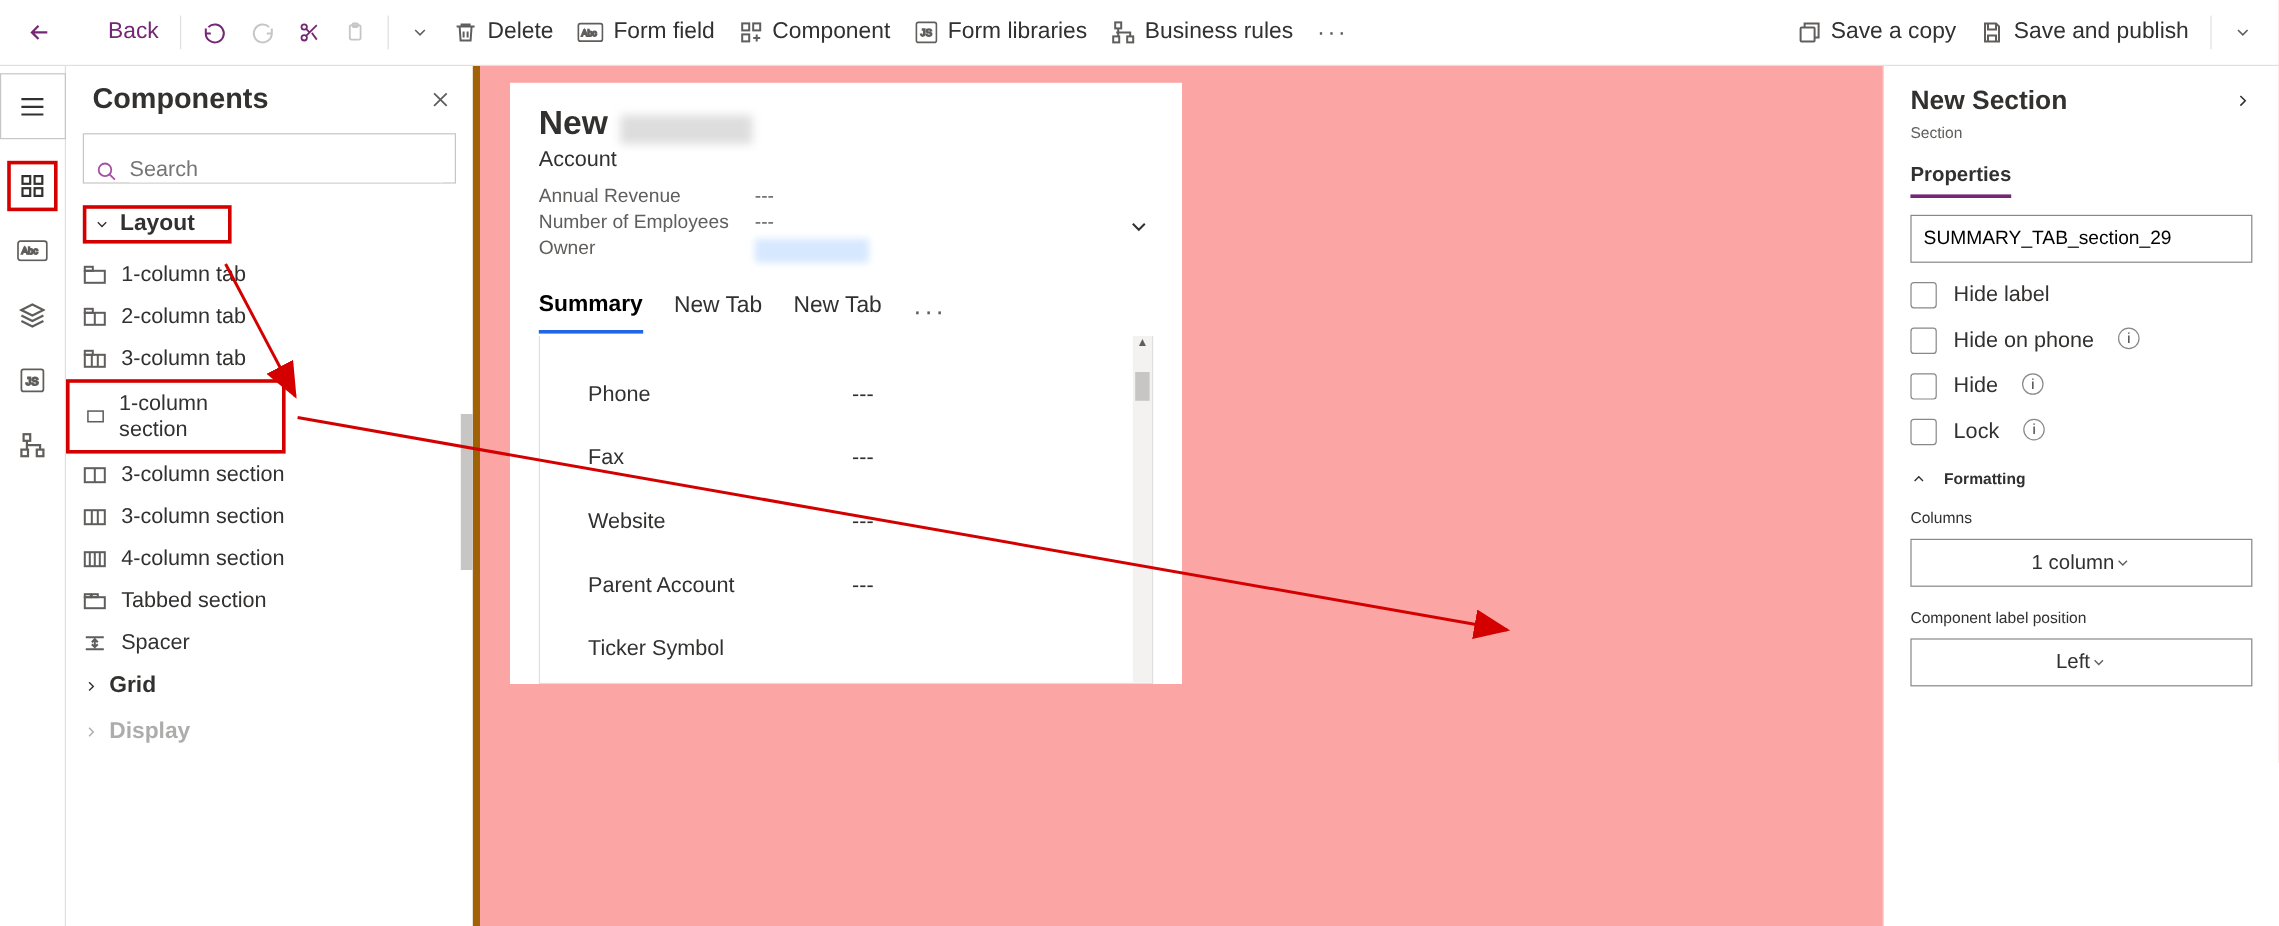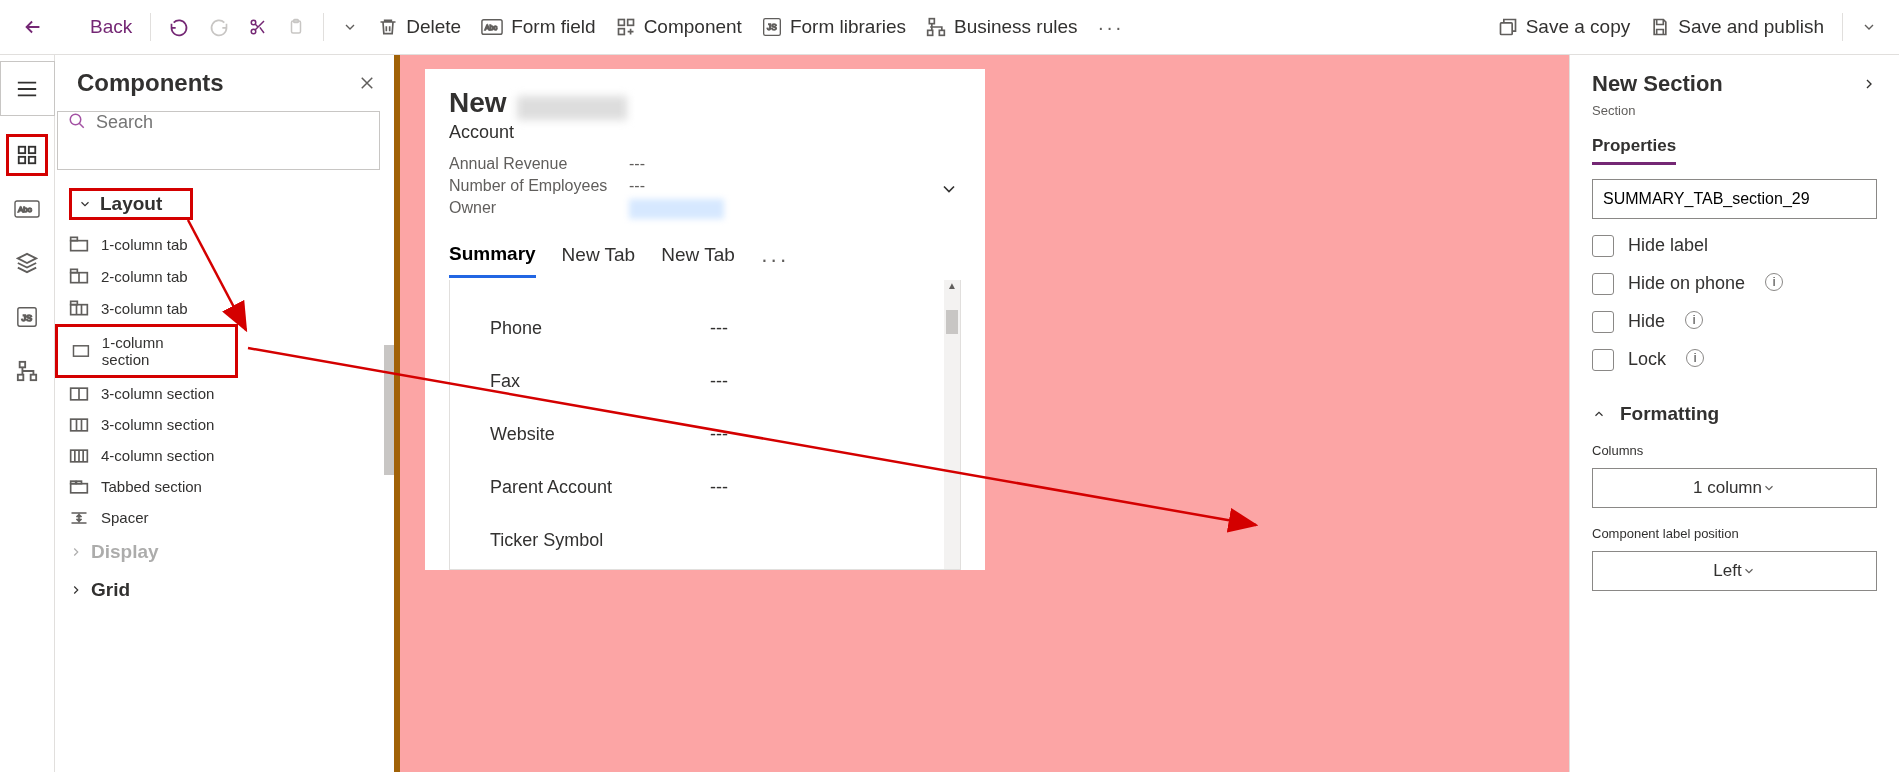--- a/index.html
+++ b/index.html
@@ -18,25 +18,25 @@
   .rail { width:55px; border-right:1px solid #e1dfdd; display:flex; flex-direction:column; align-items:center; padding-top:6px; gap:0; }
   .rail .hamburger { width:55px; height:55px; border:1px solid #c8c6c4; display:flex; align-items:center; justify-content:center; margin-bottom:12px; cursor:pointer; }
   .rail-btn { width:42px; height:42px; display:flex; align-items:center; justify-content:center; cursor:pointer; margin:6px 0; }
   .rail-highlight { border:3px solid #d40000; }
 
   
   .panel { width:345px; border-right:6px solid #a16207; display:flex; flex-direction:column; position:relative; }
   .panel-head { display:flex; align-items:center; justify-content:space-between; padding:14px 18px 10px 22px; }
   .panel-title { font-size:24px; font-weight:600; }
   .close-x { font-size:20px; cursor:pointer; color:#605e5c; }
-  .search { margin:4px 14px 10px 2px; border:1px solid #c8c6c4; height:59px; display:flex; align-items:flex-start; padding:0 10px; gap:10px; }
+  .search { margin:4px 14px 10px 14px; border:1px solid #c8c6c4; height:42px; display:flex; align-items:flex-end; padding:0 10px; gap:10px; }
   .search input { border:none; outline:none; font-size:18px; flex:1; color:#605e5c; }
   .group-head { display:flex; align-items:center; gap:8px; padding:8px 14px; font-size:19px; font-weight:600; cursor:pointer; }
   .group-list { list-style:none; }
-  .group-list li { display:flex; align-items:center; gap:12px; padding:7px 32px 7px 14px; font-size:15px; cursor:pointer; }
+  .group-list li { display:flex; align-items:center; gap:12px; padding:7px 32px 7px 14px; font-size:18px; cursor:pointer; }
   .layout-box { border:3px solid #d40000; width:124px; padding:2px 0 2px 0; }
   .item-highlight { border:3px solid #d40000; width:183px; position:relative; z-index:5; }
   .scroll-thumb { position:absolute; right:0; top:290px; width:10px; height:130px; background:#c8c6c4; }
 
   
   .canvas { flex:1; background:#fca5a5; padding:14px 0 0 25px; position:relative; overflow:hidden; }
   .card { width:560px; background:#fff; padding:18px 24px 0 24px; position:relative; }
   .card h1 { font-size:28px; font-weight:700; display:inline-block; }
   .blur1 { display:inline-block; width:110px; height:24px; background:#ddd; filter:blur(4px); vertical-align:middle; margin-left:6px; }
   .subtitle { font-size:18px; margin-top:2px; }
@@ -62,21 +62,21 @@
   .props { width:330px; border-left:1px solid #e1dfdd; padding:16px 22px 0 22px; display:flex; flex-direction:column; gap:4px; }
   .props-head { display:flex; align-items:center; justify-content:space-between; }
   .props-title { font-size:22px; font-weight:600; }
   .props-sub  { font-size:13px; color:#605e5c; margin-top:2px; }
   .props-tabs { margin-top:14px; display:flex; gap:18px; font-size:17px; }
   .props-tab  { padding-bottom:6px; font-weight:600; border-bottom:3px solid #742774; cursor:pointer; }
   .prop-input { width:100%; height:40px; border:1px solid #8a8886; padding:0 10px; font-size:16px; margin-top:10px; }
   .chk-row { display:flex; align-items:flex-start; gap:14px; font-size:18px; margin-top:12px; }
   .chk { width:22px; height:22px; border:1px solid #8a8886; border-radius:3px; }
   .info-circ { width:18px; height:18px; border:1px solid #8a8886; border-radius:50%; display:flex; align-items:center; justify-content:center; font-size:12px; margin-left:6px; }
-  .sect-head { display:flex; align-items:center; gap:14px; font-size:19px; font-weight:600; margin-top:28px; }
+  .sect-head { display:flex; align-items:center; gap:14px; font-size:13px; font-weight:600; margin-top:16px; }
   .prop-lbl { font-size:13px; margin-top:14px; }
   .select { width:100%; height:40px; border:1px solid #8a8886; margin-top:6px; display:flex; align-items:center; justify-content:center; padding:0 12px; font-size:17px; cursor:pointer; }
 
   
   svg.arrow-svg { position:absolute; left:0; top:0; pointer-events:none; }
 </style>
 </head>
 <body>
 
 <div class="toolbar">
@@ -309,31 +309,31 @@
         <span>Tabbed section</span>
       </li>
       <li>
         <svg width="20" height="16" viewBox="0 0 24 18" fill="none" stroke="#605e5c" stroke-width="2">
             <path d="M3 3h18M3 15h18M12 5v8m-3-3 3 3 3-3m-6-2 3-3 3 3"></path>
           </svg>
         <span>Spacer</span>
       </li>
     </ul>
 
+    <div class="group-head">
+      <svg width="14" height="14" viewBox="0 0 24 24" fill="none" stroke="#323130" stroke-width="2">
+          <path d="M9 6l6 6-6 6"></path>
+        </svg>
+      <span>Grid</span>
+    </div>
     <div class="group-head" style="opacity:.4">
       <svg width="14" height="14" viewBox="0 0 24 24" fill="none" stroke="#323130" stroke-width="2">
           <path d="M9 6l6 6-6 6"></path>
         </svg>
       <span>Display</span>
-    </div>
-    <div class="group-head">
-      <svg width="14" height="14" viewBox="0 0 24 24" fill="none" stroke="#323130" stroke-width="2">
-          <path d="M9 6l6 6-6 6"></path>
-        </svg>
-      <span>Grid</span>
     </div>
     <div class="scroll-thumb"></div>
   </div>
 
   <div class="canvas">
     <div class="card">
       <h1>New</h1>
       <span class="blur1"></span>
       <div class="subtitle">Account</div>
       <div class="meta">

